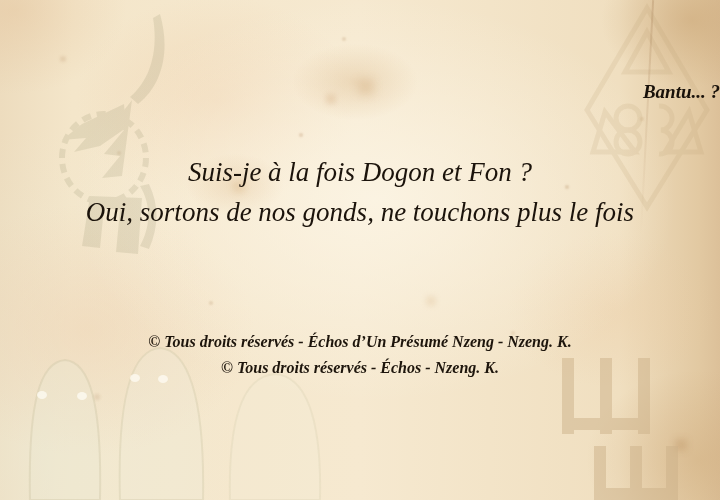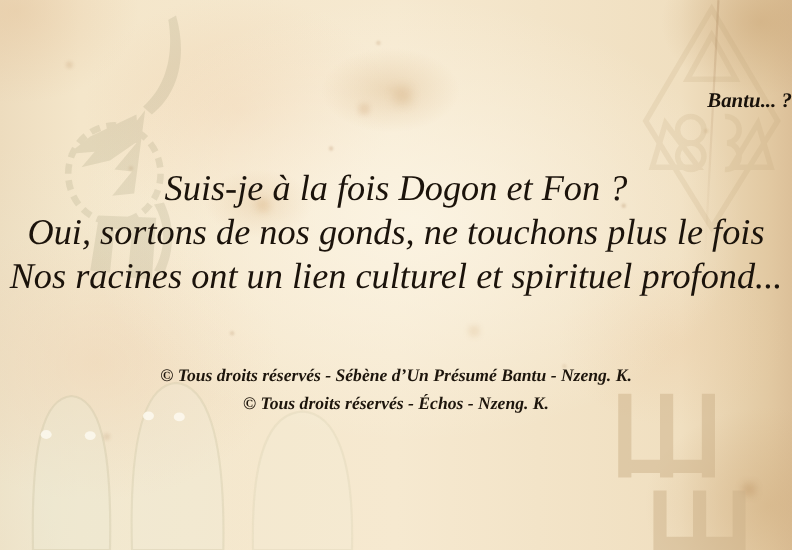--- a/index.html
+++ b/index.html
@@ -61,21 +61,21 @@
   .title{
     position:absolute;left:0;top:76px;width:100%;
     margin:0;text-align:right;
     font-size:19px;line-height:32px;
     font-weight:700;font-style:italic;
     color:#18110a;
   }
   .poem{position:absolute;left:0;top:152px;width:100%;text-align:center;}
   .poem p{
     margin:0;font-style:italic;font-weight:400;
-    font-size:33px;line-height:40px;color:#1b130b;
+    font-size:27px;line-height:40px;color:#1b130b;
   }
   .credits{position:absolute;left:0;top:329px;width:100%;text-align:center;}
   .credits p{
     margin:0;font-style:italic;font-weight:700;
     font-size:16px;line-height:26px;color:#1d150c;
   }
 </style>
 </head>
 <body>
 
@@ -123,21 +123,20 @@
     <ellipse cx="57" cy="64" rx="5" ry="4" fill="rgba(255,255,250,0.9)"></ellipse>
     <ellipse cx="110" cy="46" rx="5" ry="4" fill="rgba(255,255,250,0.9)"></ellipse>
     <ellipse cx="138" cy="47" rx="5" ry="4" fill="rgba(255,255,250,0.9)"></ellipse>
   </svg>
 
   <h1 class="title">Bantu... ?</h1>
 
   <div class="poem">
     <p>Suis-je à la fois Dogon et Fon ?</p>
     <p>Oui, sortons de nos gonds, ne touchons plus le fois</p>
-    <p>Nos racines ont un lien culturel et spirituel profond...</p>
   </div>
 
   <div class="credits">
-    <p>© Tous droits réservés - Sébène d’Un Présumé Bantu - Nzeng. K.</p>
+    <p>© Tous droits réservés - Échos d’Un Présumé Nzeng - Nzeng. K.</p>
     <p>© Tous droits réservés - Échos - Nzeng. K.</p>
   </div>
 
 </div>
 
 </body></html>

